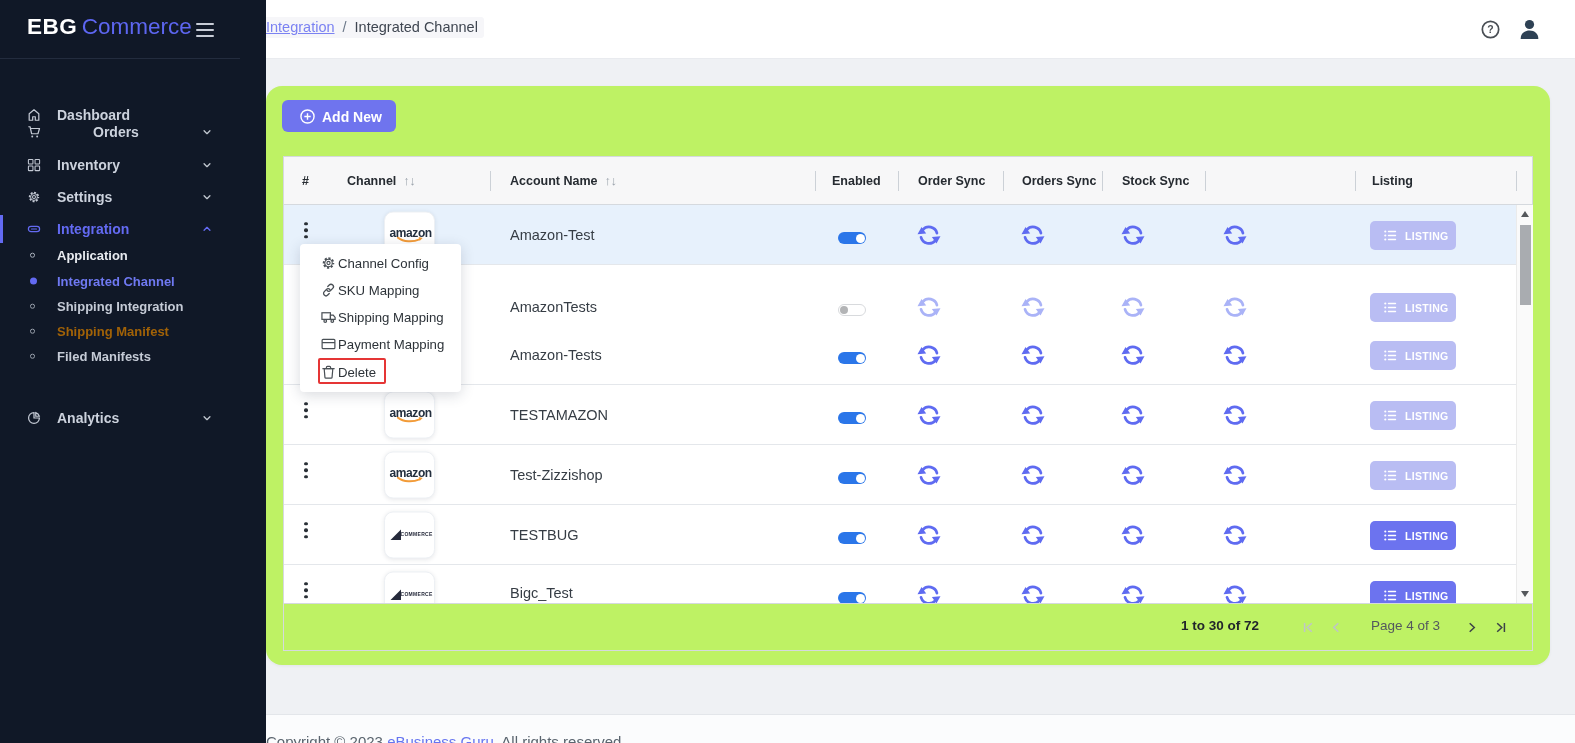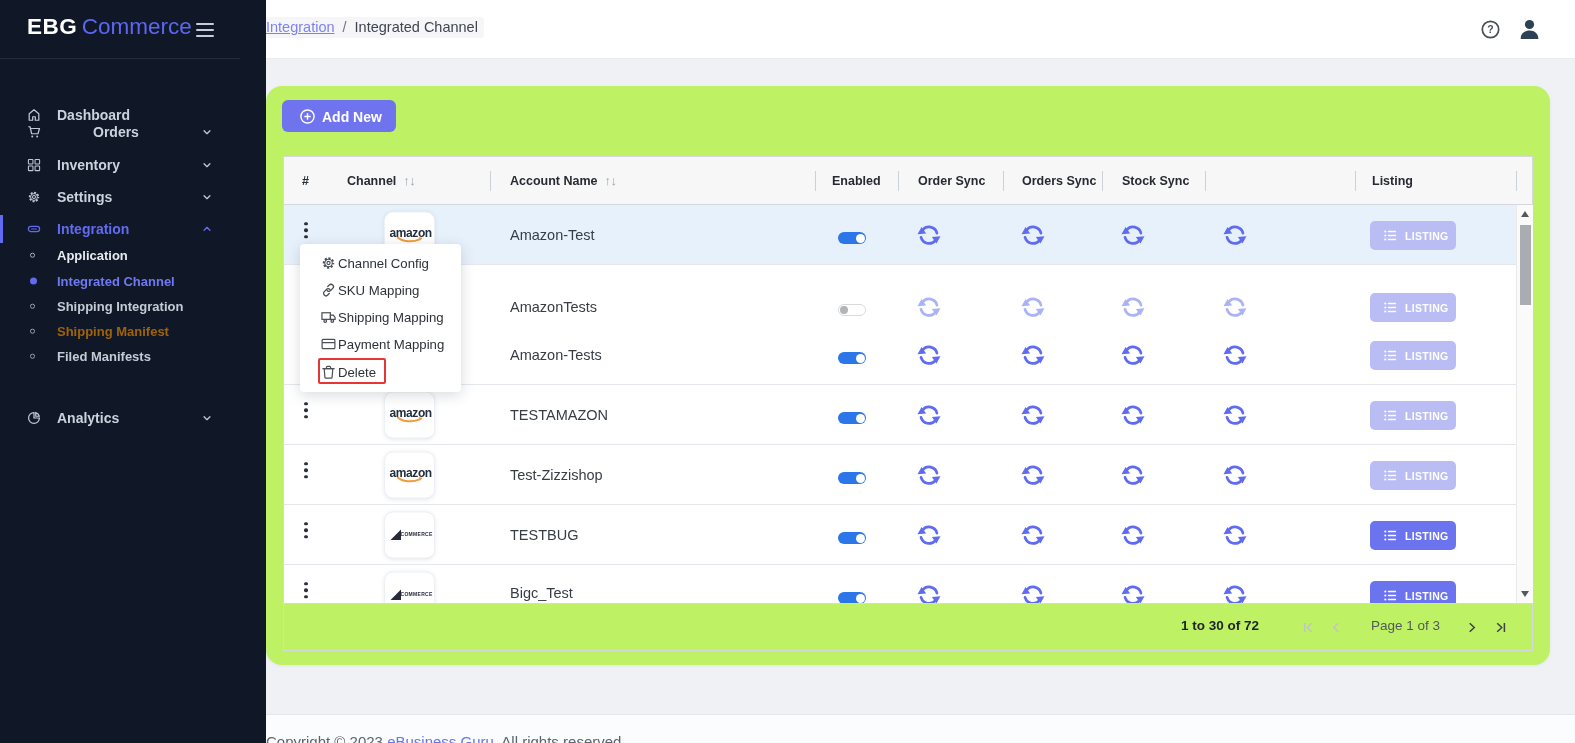--- a/index.html
+++ b/index.html
@@ -634,21 +634,21 @@
       </div>
     <div class="abs" id="sbar">
       <div class="sarrow" style="top:6px; border-bottom:6px solid #55585c;"></div>
       <div class="abs" id="sthumb"></div>
       <div class="sarrow" style="bottom:6px; border-top:6px solid #55585c;"></div>
     </div>
   </div>
 
   <div class="abs" id="pager">
     <div id="pgcount">1 to 30 of 72</div>
-    <div id="pgpage">Page 1 of 3</div>
+    <div id="pgpage">Page 4 of 3</div>
     <svg class="abs" style="left:1019px; top:17px;" width="12" height="13" viewBox="0 0 12 13">
         <path d="M9.8 2.2L5.2 6.5l4.6 4.3" fill="none" stroke="#bfc4c9" stroke-width="1.5"></path>
         <path d="M2.6 2v9" stroke="#bfc4c9" stroke-width="1.5"></path>
       </svg>
       <svg class="abs" style="left:1047px; top:17px;" width="12" height="13" viewBox="0 0 12 13">
         <path d="M8.3 2.2L3.7 6.5l4.6 4.3" fill="none" stroke="#bfc4c9" stroke-width="1.5"></path>
       </svg>
       <svg class="abs" style="left:1183px; top:17px;" width="12" height="13" viewBox="0 0 12 13">
         <path d="M3.7 2.2l4.6 4.3-4.6 4.3" fill="none" stroke="#3c4248" stroke-width="1.5"></path>
       </svg>

